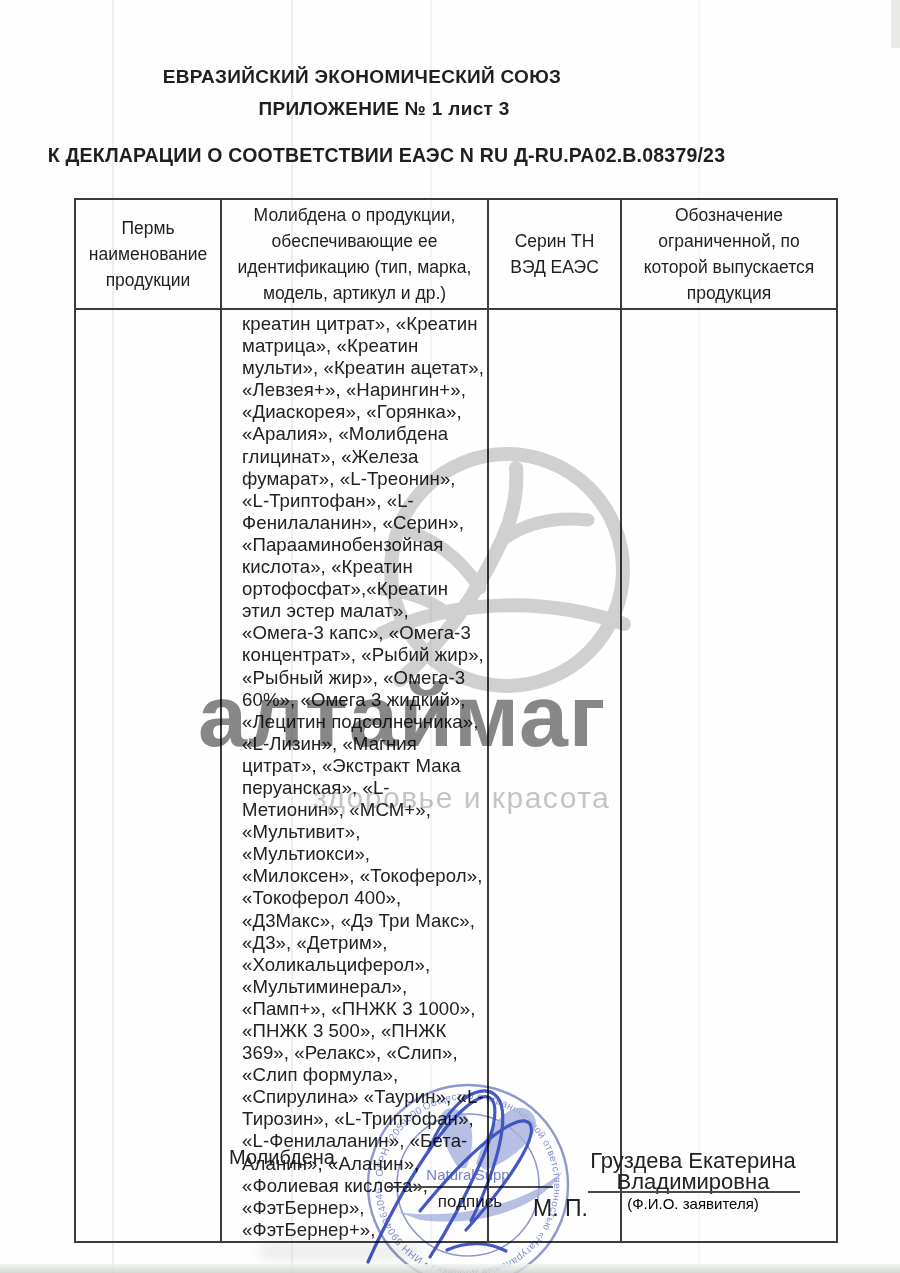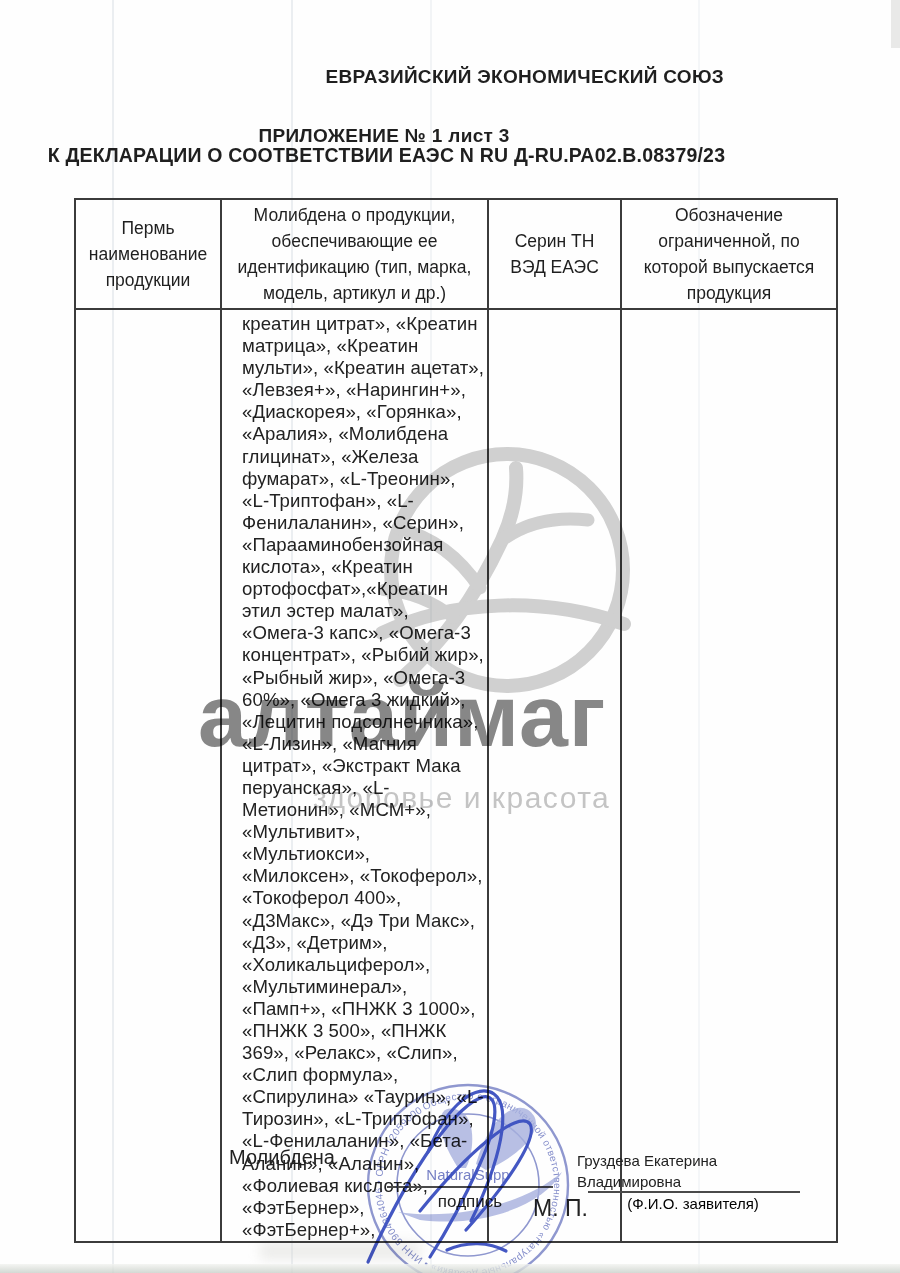--- a/index.html
+++ b/index.html
@@ -15,22 +15,22 @@
     background:#fefefe;
   }
   
   .scan-line{position:absolute;top:0;bottom:0;width:2px;background:rgba(185,196,210,.28);}
   .scan-bottom{position:absolute;left:0;right:0;bottom:0;height:9px;background:linear-gradient(#f2f3f0,#c9d0c9);opacity:.8;}
   .scan-right{position:absolute;top:1225;right:0;width:9px;height:48px;background:#e3e4e2;opacity:.8;}
   .scan-smudge{position:absolute;left:260px;top:1242px;width:160px;height:18px;background:#d8d8d4;filter:blur(6px);opacity:.45;}
 
   
   .doc-header{position:absolute;left:0;top:0;width:900px;text-align:center;}
-  .t1{position:absolute;left:0;width:724px;top:66px;font-size:19px;font-weight:bold;letter-spacing:.3px;text-align:right;}
-  .t2{position:absolute;left:0;width:768px;top:125px;font-size:19px;font-weight:bold;letter-spacing:.3px;}
+  .t1{position:absolute;left:0;width:724px;top:66px;font-size:19px;font-weight:bold;letter-spacing:.3px;}
+  .t2{position:absolute;left:0;width:768px;top:98px;font-size:19px;font-weight:bold;letter-spacing:.3px;}
   .t3{position:absolute;left:0;width:773px;top:144px;font-size:19.5px;font-weight:bold;letter-spacing:.2px;}
 
   
   table.decl{
     position:absolute;left:74px;top:198px;width:762px;
     border-collapse:collapse;table-layout:fixed;
     background:transparent;
   }
   table.decl td{border:2px solid #3b3b3b;}
   .hrow td{
@@ -55,22 +55,22 @@
     font-size:30px;color:#adadad;opacity:.7;letter-spacing:1.5px;
   }
   .wm-logo{position:absolute;left:362px;top:428px;opacity:.5;}
 
   
   .lbl-applicant{position:absolute;left:229px;top:1146px;font-size:20px;color:#222;}
   .sig-line{position:absolute;left:387px;top:1186px;width:166px;border-top:2px solid #4a4a4a;}
   .lbl-podpis{position:absolute;left:387px;top:1192px;width:166px;text-align:center;font-size:17px;color:#222;}
   .lbl-mp{position:absolute;left:533px;top:1195px;font-size:23px;color:#222;}
   .fio-name{
-    position:absolute;left:577px;top:1150px;width:232px;text-align:left;
-    font-size:15px;line-height:21px;color:#222;
+    position:absolute;left:577px;top:1150px;width:232px;text-align:center;
+    font-size:22px;line-height:21px;color:#222;
   }
   .fio-line{position:absolute;left:588px;top:1191px;width:212px;border-top:2px solid #4a4a4a;}
   .fio-caption{position:absolute;left:577px;top:1195px;width:232px;text-align:center;font-size:15px;color:#000000;}
 
   .stamp-layer{position:absolute;left:0;top:0;pointer-events:none;mix-blend-mode:multiply;}
 </style>
 </head>
 <body>
 
 <div class="page">

